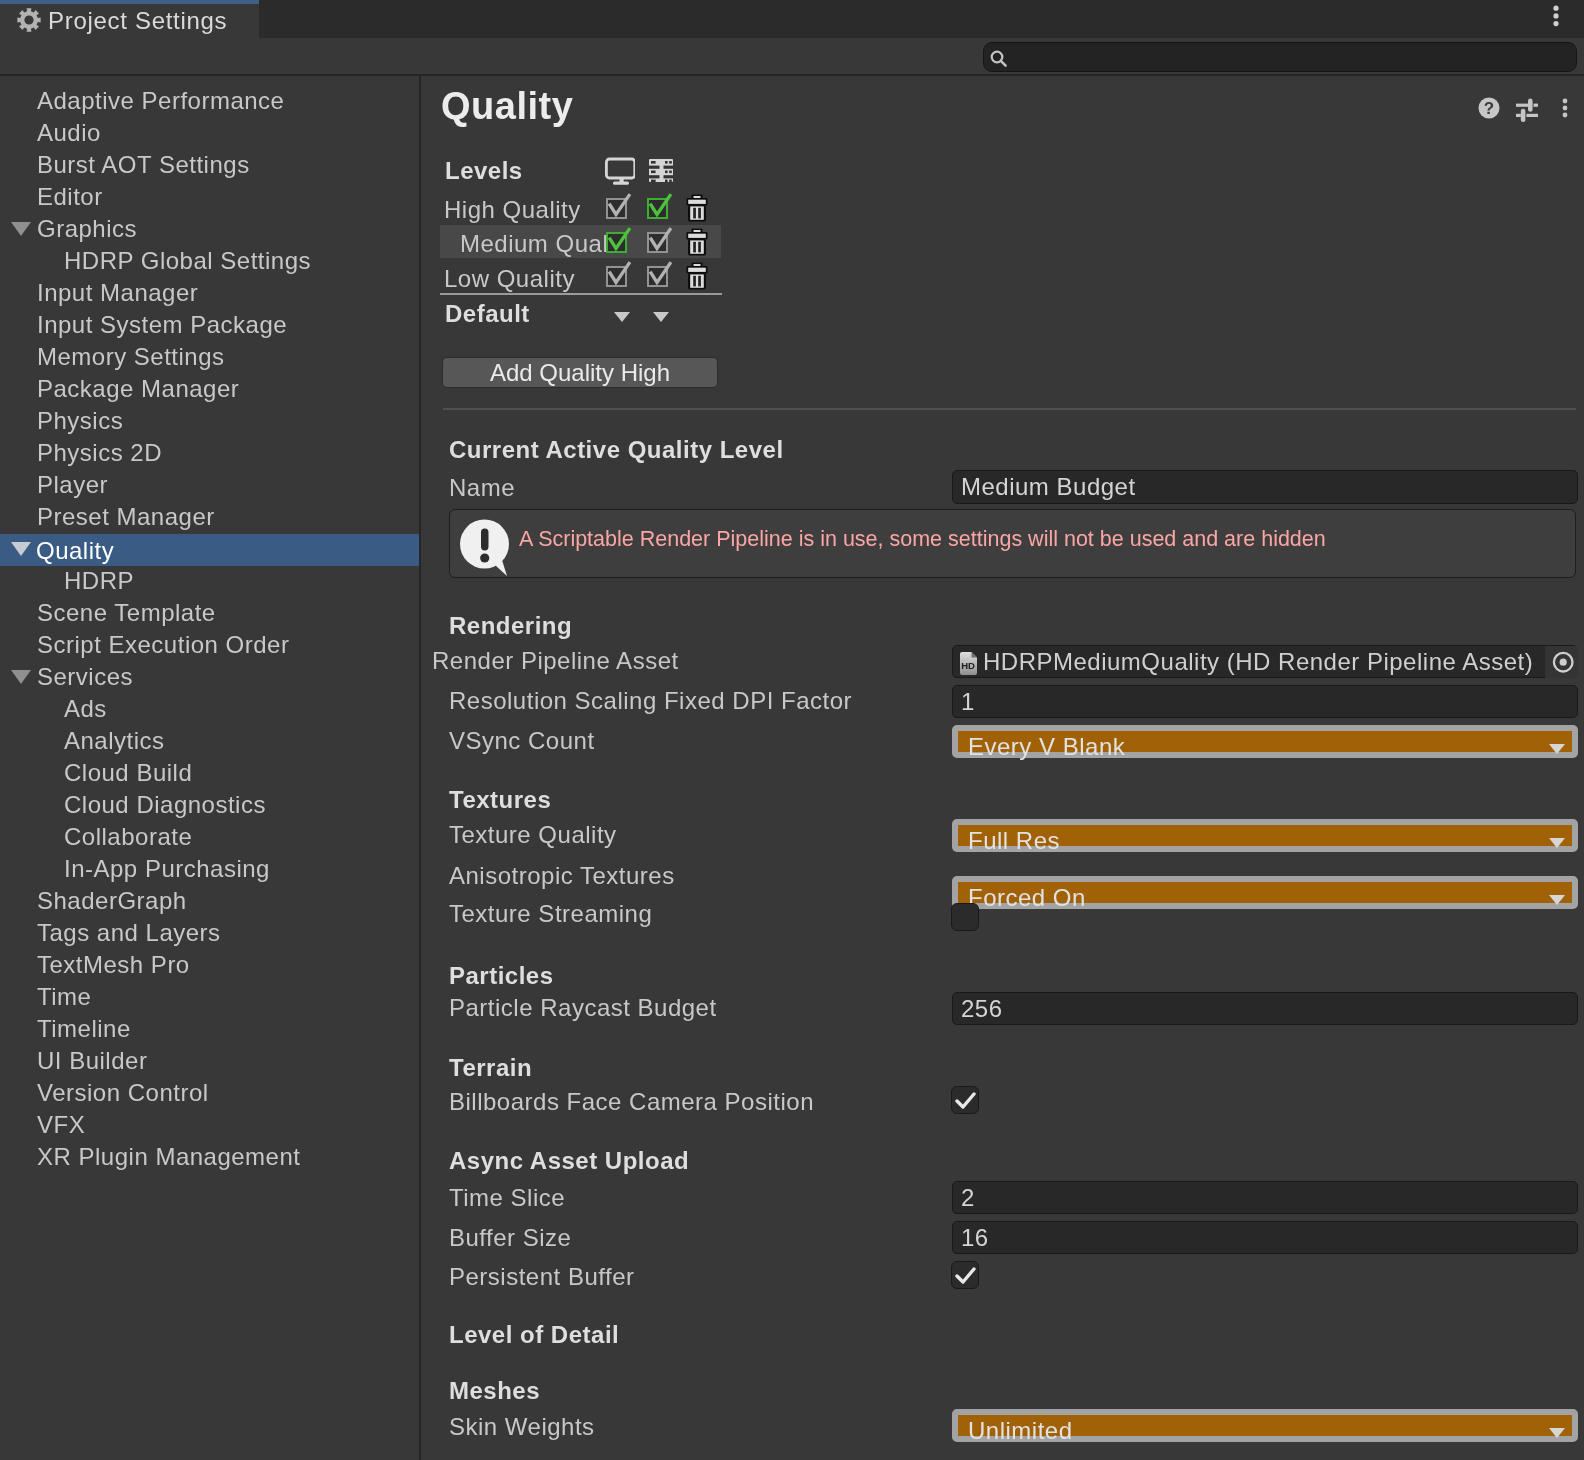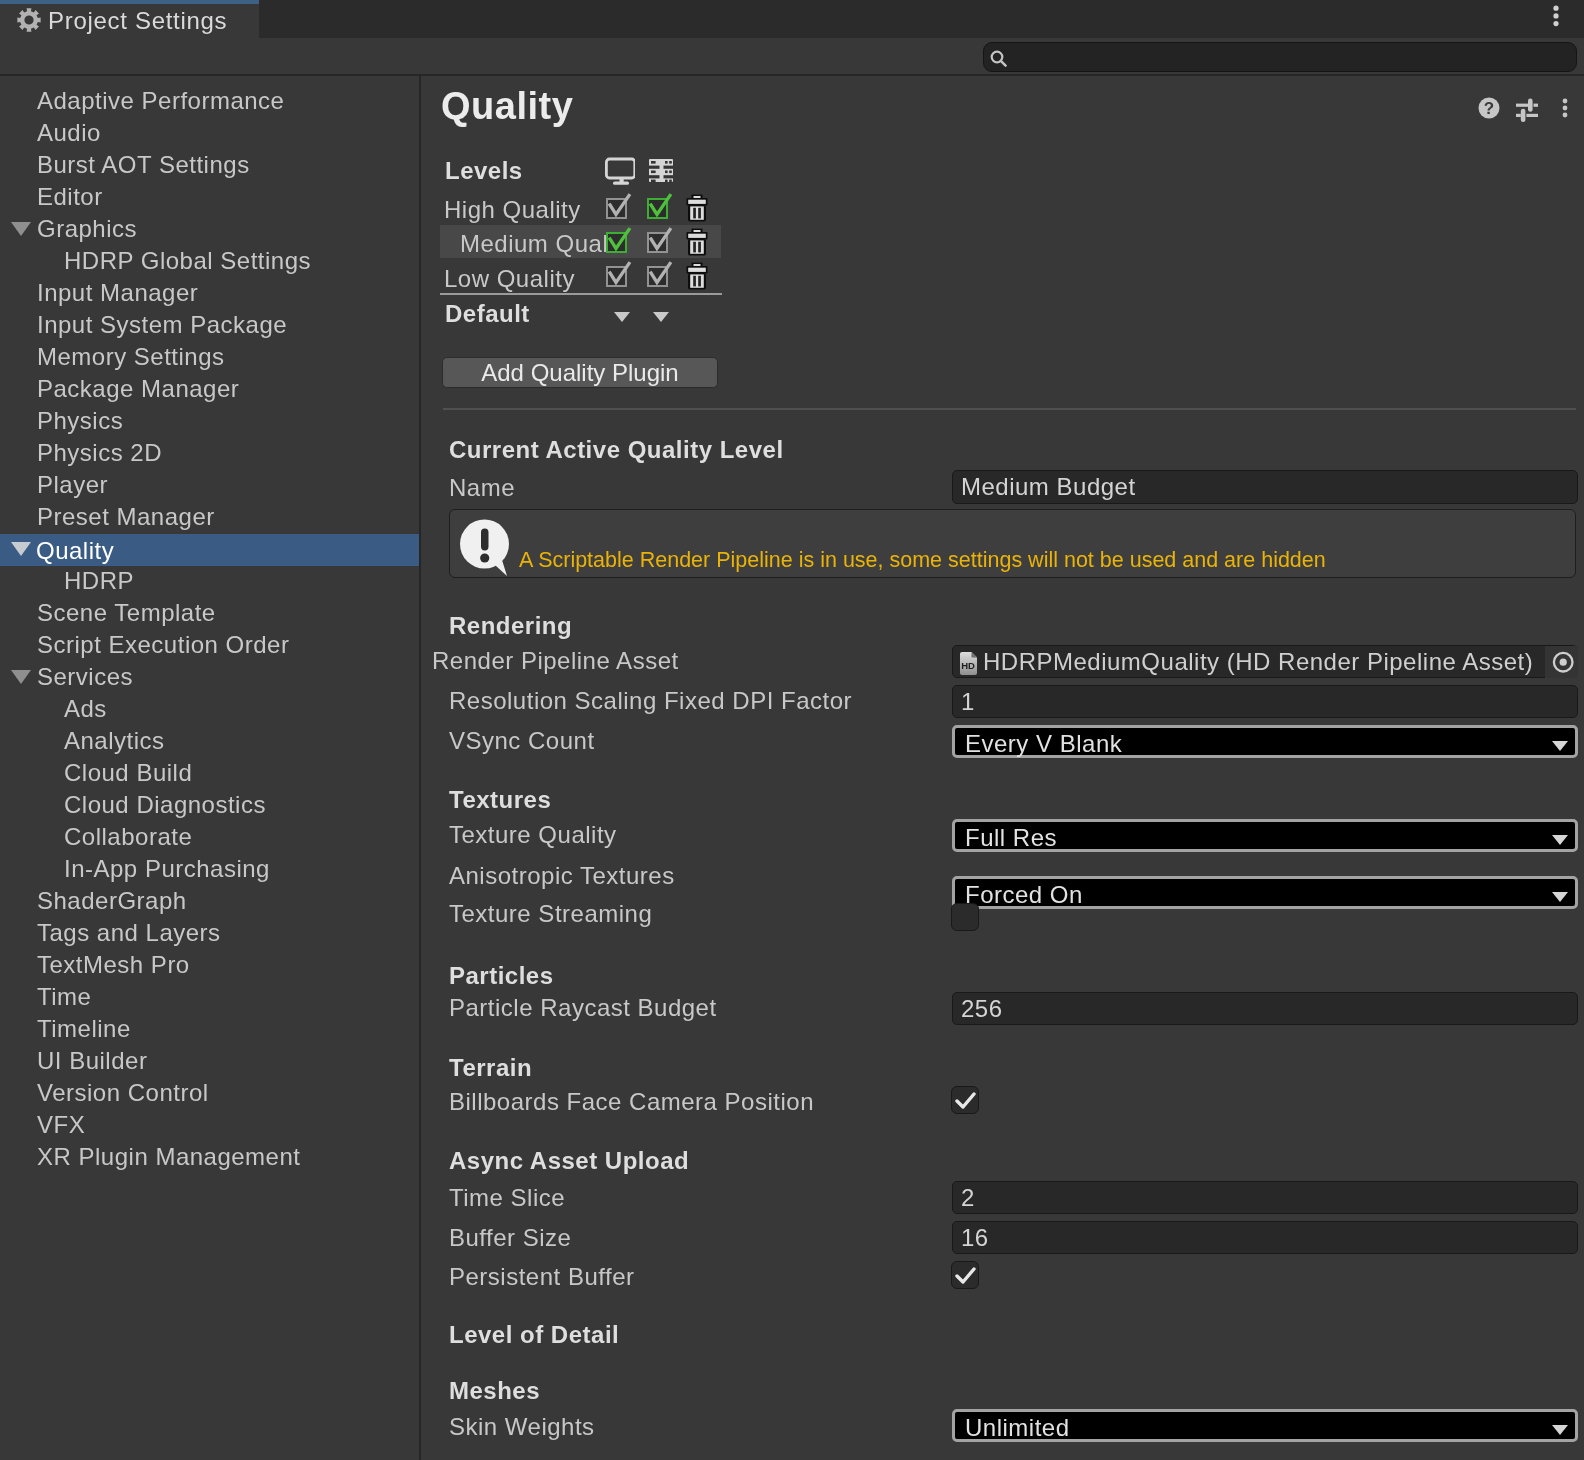--- a/index.html
+++ b/index.html
@@ -2,21 +2,21 @@
 <html><head>
 <meta charset="utf-8">
 <style>
   * { margin:0; padding:0; box-sizing:border-box; }
   html,body { width:1584px; height:1460px; background:#383838; overflow:hidden; }
   body { -webkit-font-smoothing:antialiased; transform:translateZ(0); will-change:transform; font-family:"Liberation Sans", sans-serif; font-size:24px; color:#c8c8c8; position:relative; }
   .abs { position:absolute; }
   .lbl { position:absolute; white-space:nowrap; color:#c8c8c8; letter-spacing:0.5px; }
   .bold { font-weight:bold; color:#dedede; }
   .field { position:absolute; left:952px; width:626px; height:33px; background:#282828; border:1px solid #191919; border-radius:5px; color:#d4d4d4; line-height:31px; padding-left:8px; white-space:nowrap; overflow:hidden; letter-spacing:0.5px; }
-  .drop { position:absolute; left:952px; width:626px; height:33px; background:#000000; border:3px solid #a3a3a3; border-radius:5px; color:#e2e2e2; line-height:31px; padding-left:10px; white-space:nowrap; letter-spacing:0.5px; }
+  .drop { position:absolute; left:952px; width:626px; height:33px; background:#a16207; border:6px solid #a3a3a3; border-radius:5px; color:#e2e2e2; line-height:31px; padding-left:10px; white-space:nowrap; letter-spacing:0.5px; }
   .drop:after { content:""; position:absolute; right:7px; top:12.5px; width:0; height:0; border-left:8px solid transparent; border-right:8px solid transparent; border-top:10.5px solid #d6d6d6; }
   .cb { position:absolute; left:951px; width:28px; height:28px; background:#2b2b2b; border:1.5px solid #191919; border-radius:6px; }
 </style>
 </head>
 <body>
 
 <div class="abs" style="left:0;top:0;width:1584px;height:38px;background:#2b2b2b;"></div>
 <div class="abs" style="left:0;top:0;width:259px;height:38px;background:#383838;border-top:4px solid #3d6185;"></div>
 <div class="abs" style="left:48px;top:7px;font-size:24px;letter-spacing:0.7px;color:#dadada;">Project Settings</div>
 
@@ -186,36 +186,36 @@
     <rect x="8.2" y="13.8" width="2.7" height="10.6" fill="#222222"></rect>
     <rect x="13.2" y="13.8" width="2.7" height="10.6" fill="#222222"></rect>
   </svg>
   </div>
 
 <div class="abs" style="left:440px;top:293px;width:282px;height:2px;background:#9a9a9a;"></div>
 <div class="lbl bold" style="left:445px;top:300px;">Default</div>
 <div class="abs" style="left:613.5px;top:311.5px;width:0;height:0;border-left:8.5px solid transparent;border-right:8.5px solid transparent;border-top:10px solid #c9c9c9;"></div>
 <div class="abs" style="left:653px;top:311.5px;width:0;height:0;border-left:8.5px solid transparent;border-right:8.5px solid transparent;border-top:10px solid #c9c9c9;"></div>
 
-<div class="abs" style="left:442px;top:357px;width:276px;height:31px;background:#575757;border:1px solid #2c2c2c;border-radius:5px;color:#eaeaea;text-align:center;line-height:29px;">Add Quality Plugin</div>
+<div class="abs" style="left:442px;top:357px;width:276px;height:31px;background:#575757;border:1px solid #2c2c2c;border-radius:5px;color:#eaeaea;text-align:center;line-height:29px;">Add Quality High</div>
 
 <div class="abs" style="left:443px;top:408px;width:1133px;height:2px;background:#505050;"></div>
 
 <div class="lbl bold" style="left:449px;top:435.5px;">Current Active Quality Level</div>
 <div class="lbl" style="left:449px;top:474px;">Name</div>
 <div class="field" style="top:470px;height:34px;line-height:32px;">Medium Budget</div>
 
 <div class="abs" style="left:449px;top:509px;width:1127px;height:69px;background:#3e3e3e;border:1.5px solid #1e1e1e;border-radius:6px;"></div>
 <svg class="abs" style="left:459px;top:518px" width="56" height="58" viewBox="0 0 56 58">
   <circle cx="25.5" cy="26" r="24.5" fill="#f0f0f0"></circle>
   <path d="M36 47 L48 58 L43 42 Z" fill="#f0f0f0"></path>
   <rect x="22" y="10.5" width="7.5" height="22" rx="3.7" fill="#2d2d2d"></rect>
   <circle cx="25.7" cy="40" r="4.6" fill="#2d2d2d"></circle>
 </svg>
-<div class="lbl" style="left:519px;top:548px;color:#eab308;font-size:21.5px;letter-spacing:0px;">A Scriptable Render Pipeline is in use, some settings will not be used and are hidden</div>
+<div class="lbl" style="left:519px;top:527px;color:#fca5a5;font-size:21.5px;letter-spacing:0px;">A Scriptable Render Pipeline is in use, some settings will not be used and are hidden</div>
 
 <div class="lbl bold" style="left:449px;top:611.5px;">Rendering</div>
 <div class="lbl" style="left:432px;top:647px;">Render Pipeline Asset</div>
 <div class="field" style="top:645px;color:#cfcfcf;padding-left:30px;">HDRPMediumQuality (HD Render Pipeline Asset)</div>
 <svg class="abs" style="left:959px;top:651px" width="19" height="25" viewBox="0 0 19 25">
   <defs>
       <linearGradient id="hdg" x1="0" y1="0" x2="0" y2="1">
     <stop offset="0" stop-color="#dedede"></stop>
         <stop offset="1" stop-color="#8f8f8f"></stop>
       </linearGradient>

